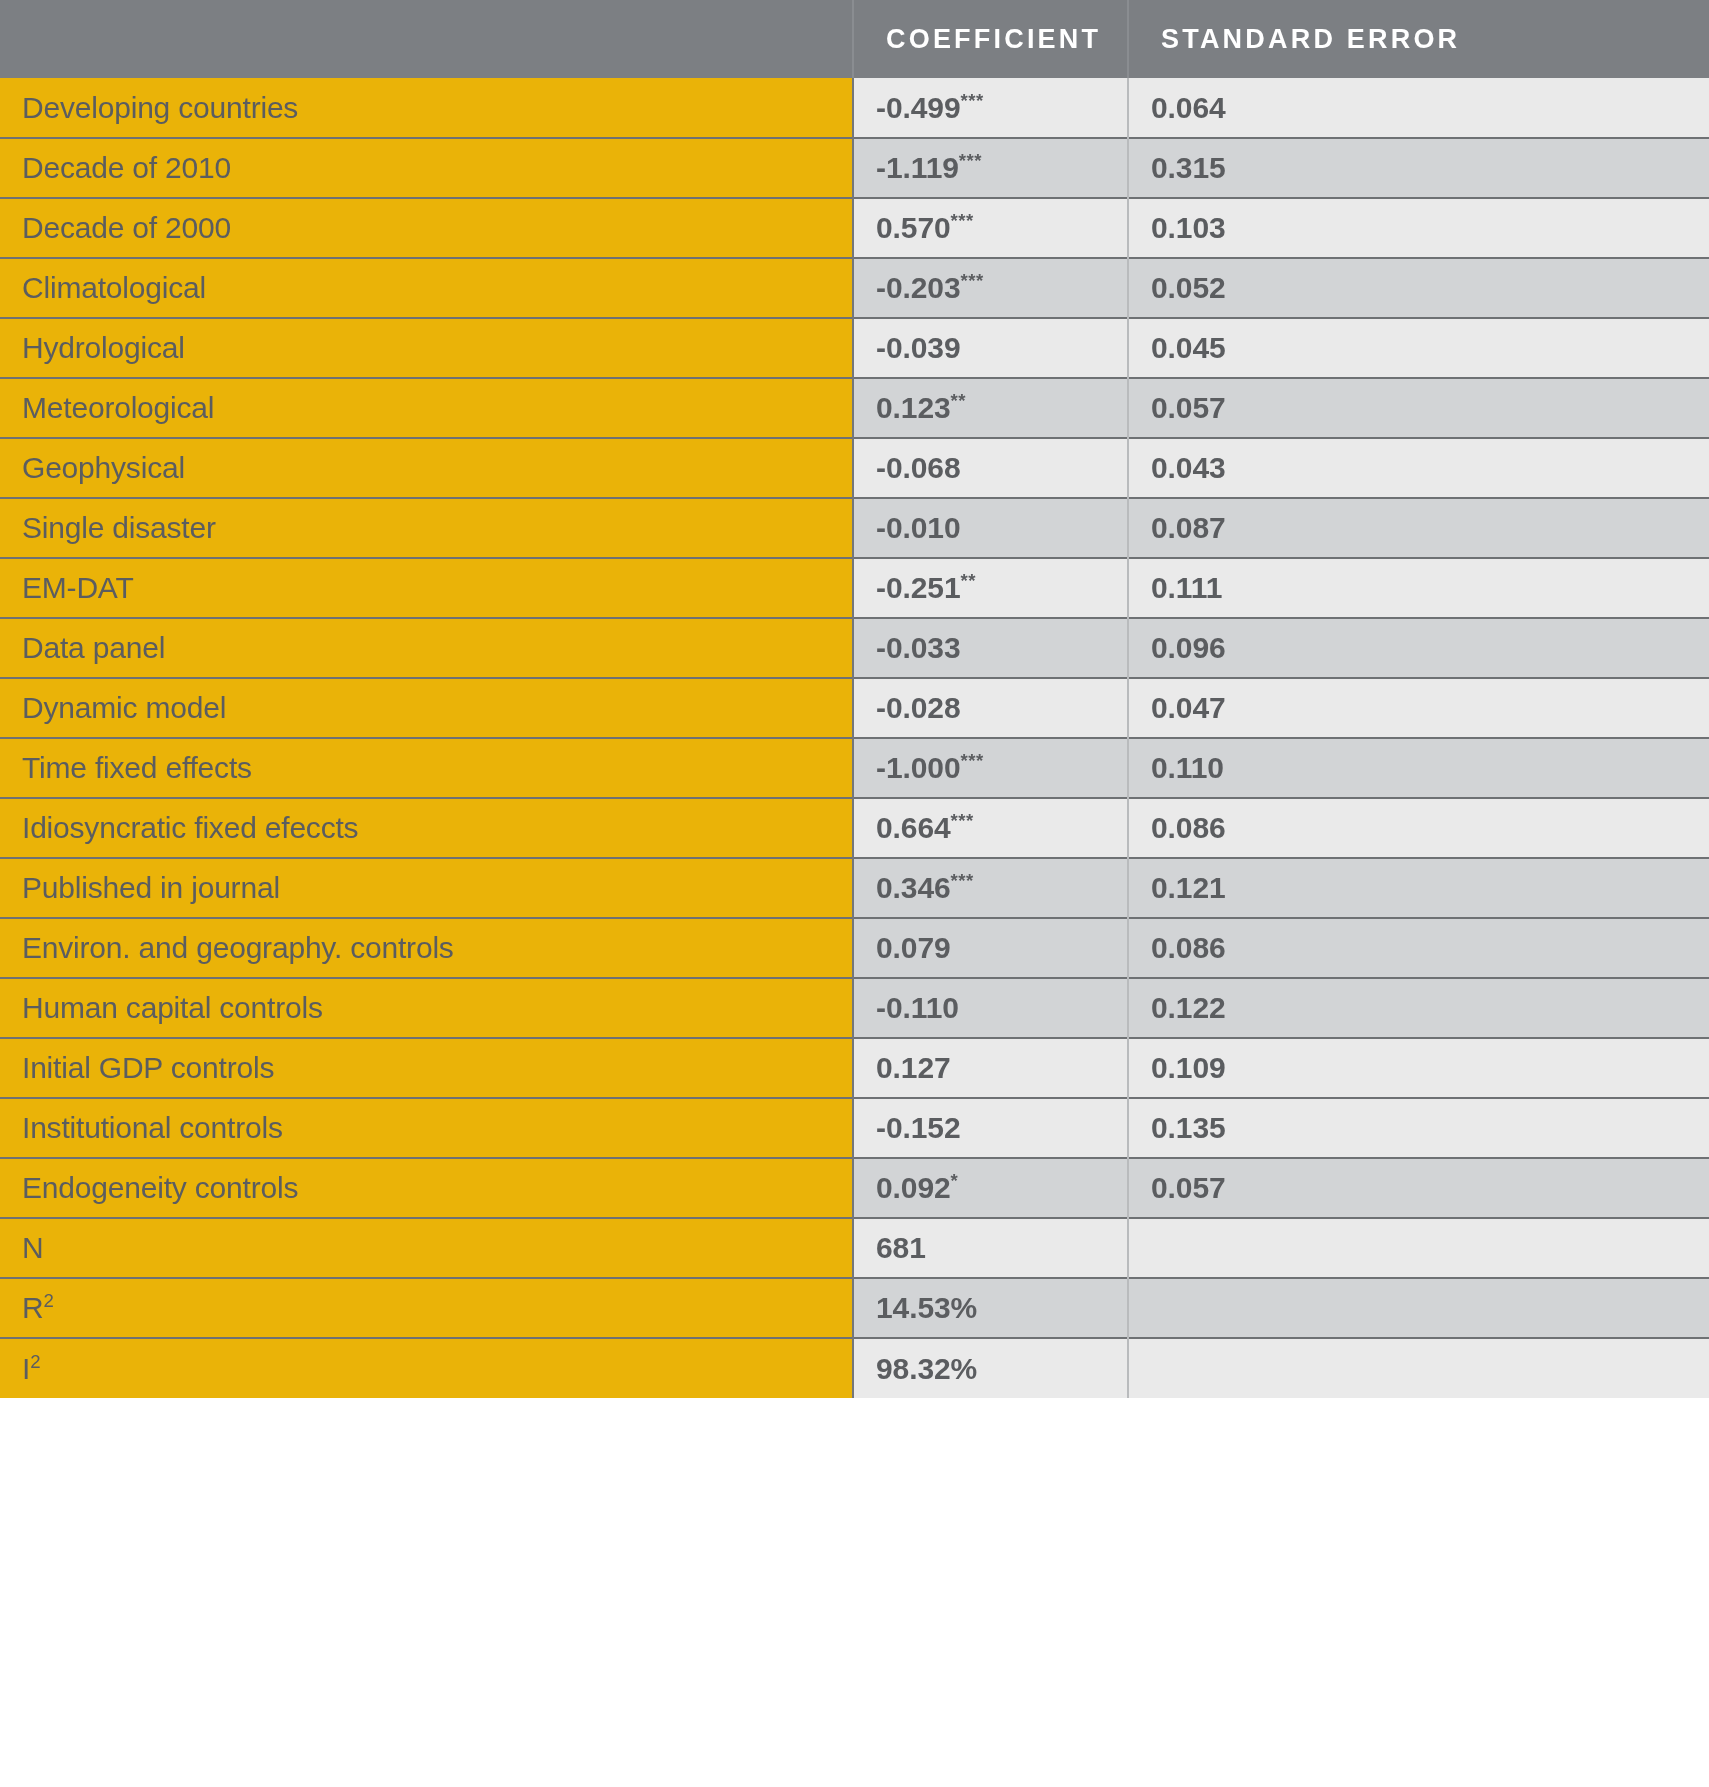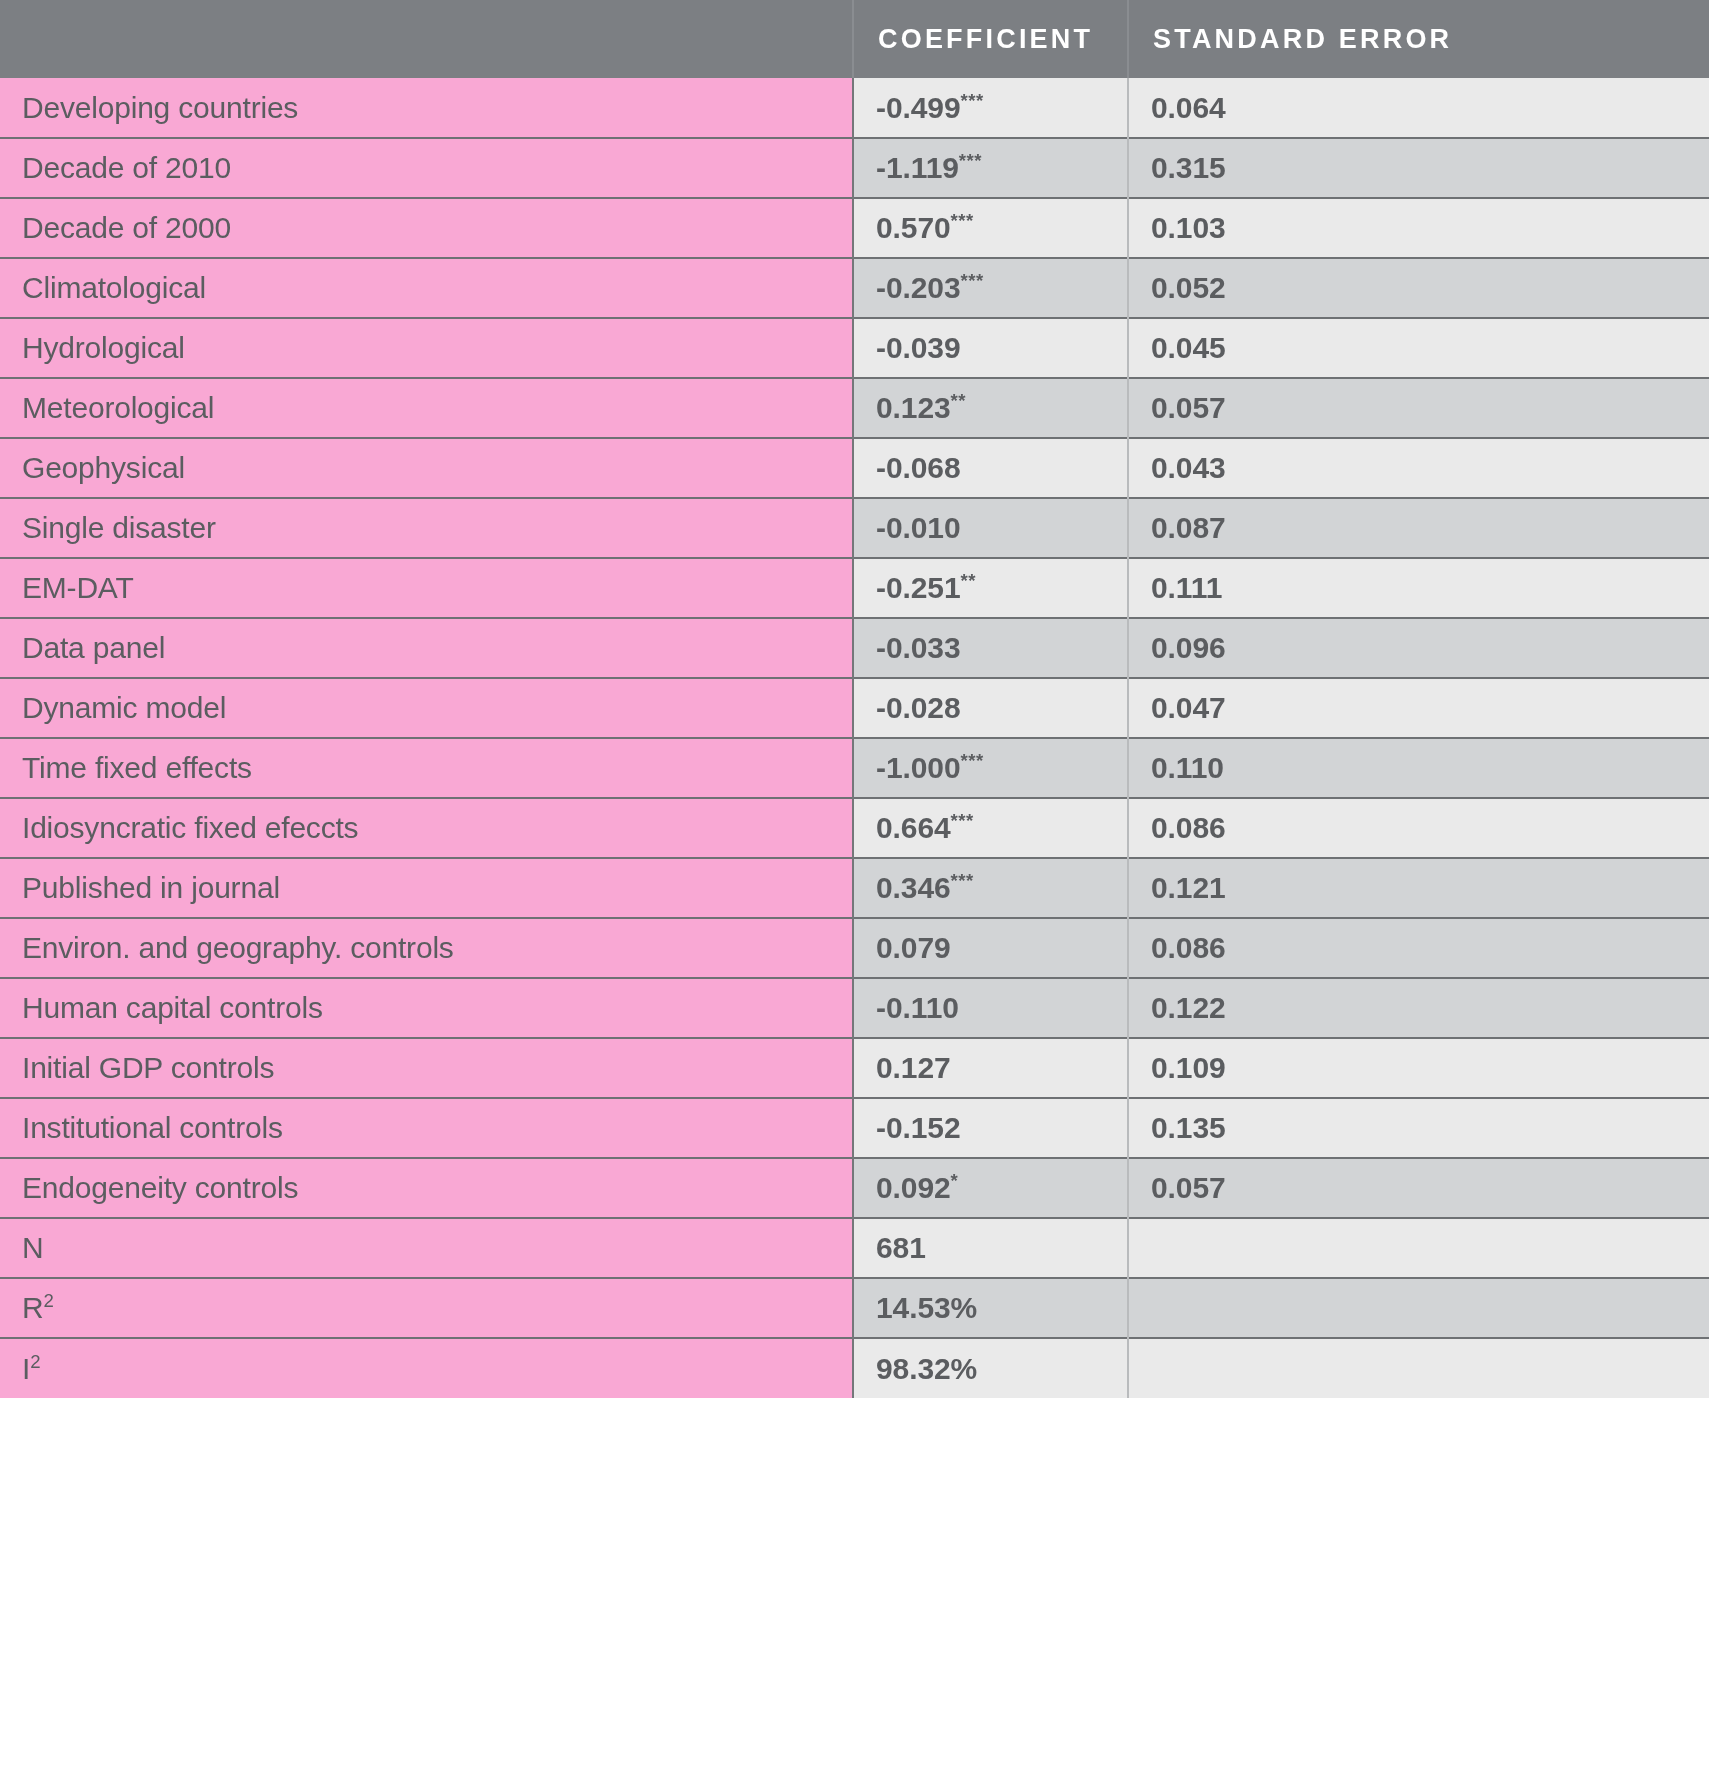--- a/index.html
+++ b/index.html
@@ -29,21 +29,21 @@
   
   thead tr { height: 78px; }
   thead th {
     background: #7c7f83;
     color: #ffffff;
     font-size: 27px;
     font-weight: bold;
     letter-spacing: 3.2px;
     text-align: left;
     vertical-align: middle;
-    padding: 0 0 0 24px;
+    padding: 0 0 0 32px;
     border: none;
     box-sizing: border-box;
     white-space: nowrap;
   }
   thead th.h-blank {
     border-right: 2px solid #8a8d91;
   }
   thead th.h-coef {
     border-right: 2px solid #8a8d91;
   }
@@ -57,21 +57,21 @@
     vertical-align: middle;
     padding: 0 0 0 22px;
     box-sizing: border-box;
     border-top: 2px solid #6e7174;
     white-space: nowrap;
     overflow: hidden;
   }
 
   
   tbody td.cell-label {
-    background: #f9a8d4;
+    background: #eab308;
     border-right: 2px solid #74777a;
     font-weight: normal;
     letter-spacing: -0.2px;
   }
 
   
   tbody td.cell-coef,
   tbody td.cell-se {
     font-weight: bold;
     letter-spacing: -0.1px;

